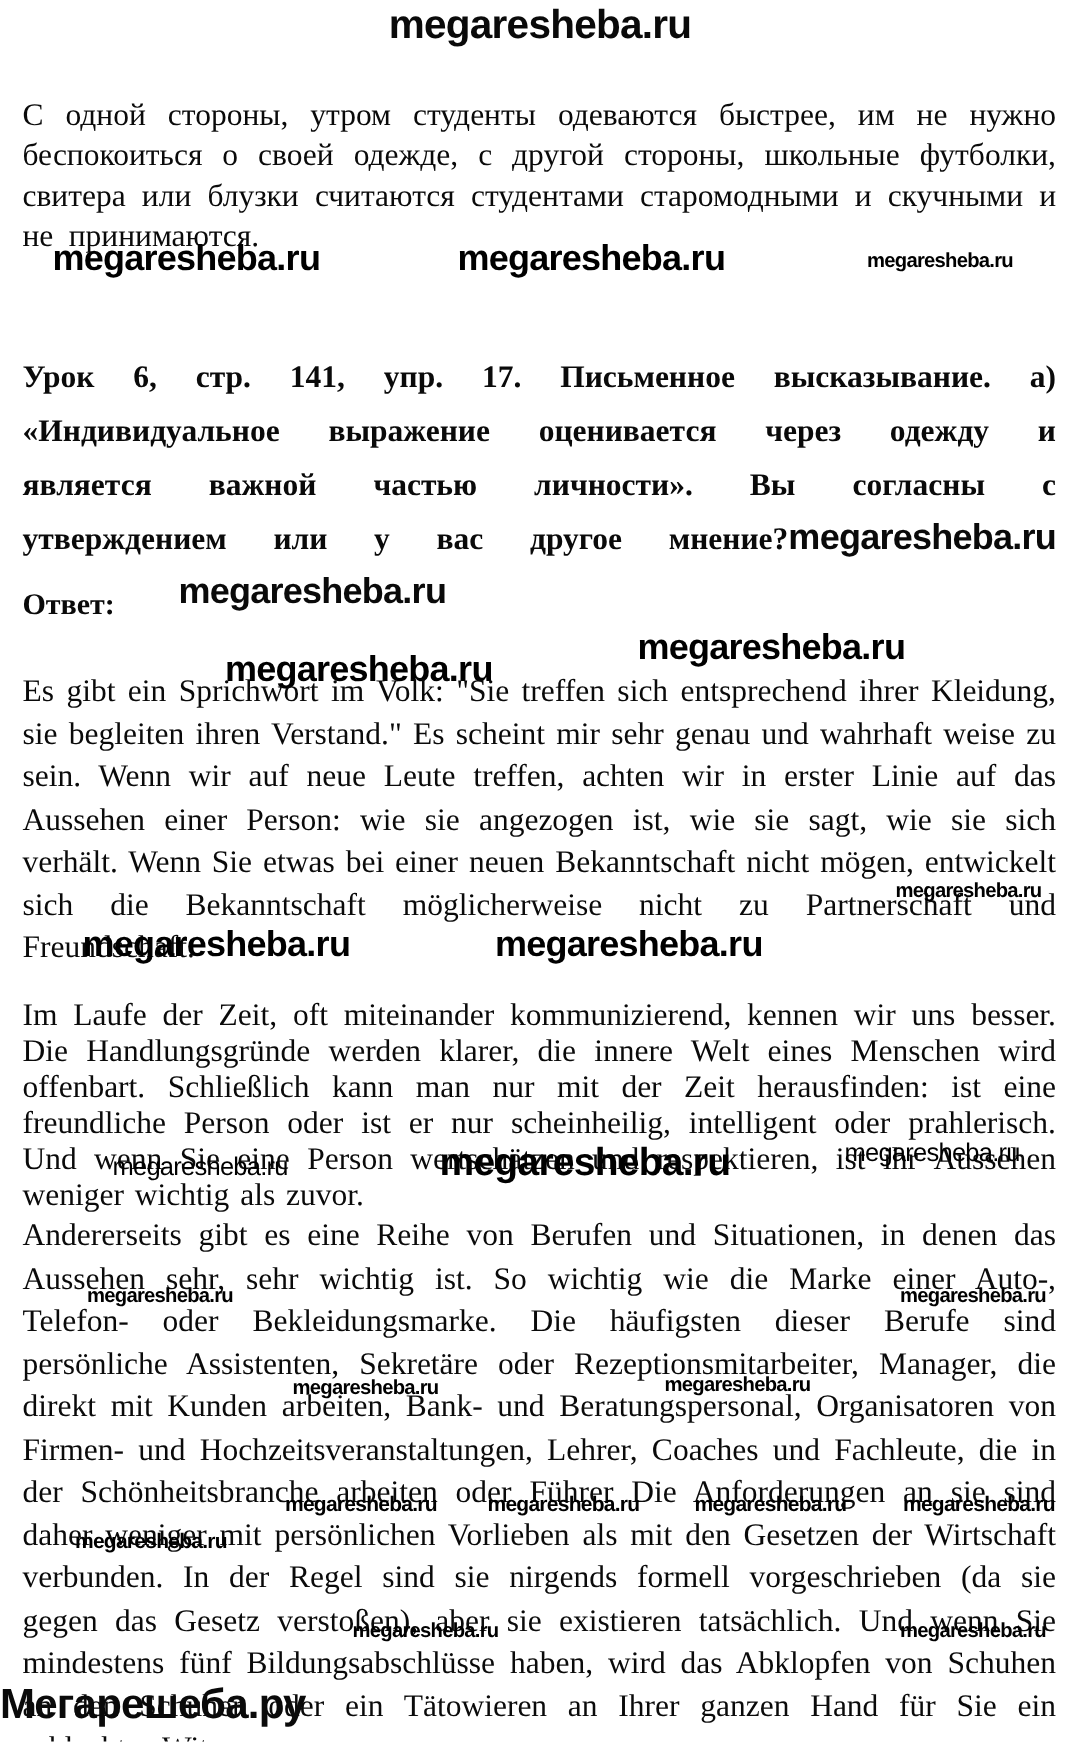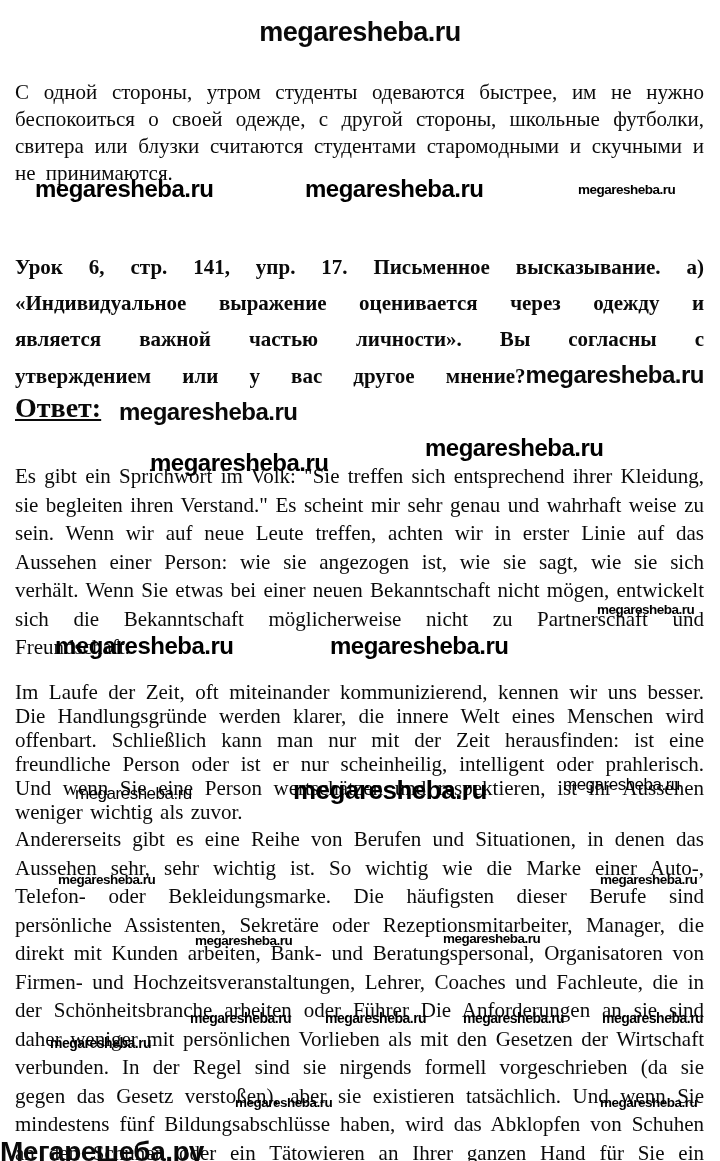--- a/index.html
+++ b/index.html
@@ -11,21 +11,20 @@
     height: 1161px;
     background: #ffffff;
     position: relative;
     overflow: hidden;
     font-family: "Liberation Serif", serif;
     color: #0a0a0a;
   }
   .page {
     position: absolute;
     inset: 0;
-    margin-top: 16px;
   }
   .site-title {
     position: absolute;
     top: 1px;
     left: 0;
     width: 100%;
     text-align: center;
     font-family: "Liberation Sans", sans-serif;
     font-weight: 700;
     font-size: 27px;
@@ -56,24 +55,23 @@
   }
   .para-task {
     top: 212px;
     line-height: 36px;
     font-weight: 700;
     word-spacing: 9px;
   }
   .answer-label {
     position: absolute;
     left: 15px;
-    top: 376px;
-    font-size: 28px;
+    top: 392px;
+    font-size: 20px;
     font-weight: 700;
-    text-decoration: underline;
   }
   .para-de-1 { top: 425px; line-height: 28.5px; }
   .para-de-2 { top: 643px; line-height: 24px; }
   .para-de-3 { top: 788px; line-height: 28.5px; word-spacing: 3px; }
 
   .wm {
     position: absolute;
     font-family: "Liberation Sans", sans-serif;
     font-weight: 700;
     white-space: nowrap;

